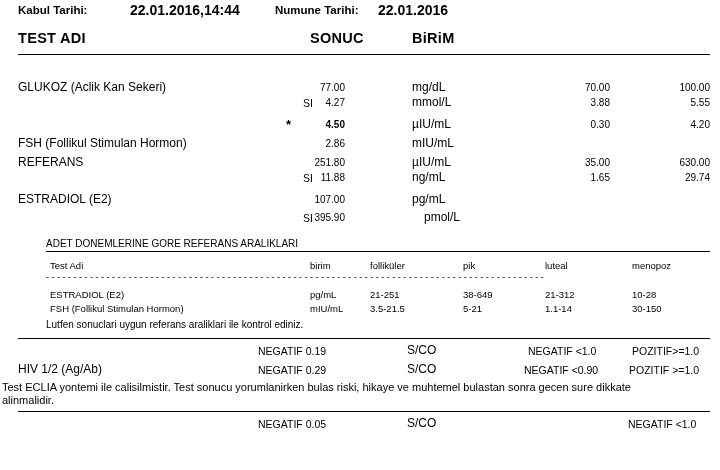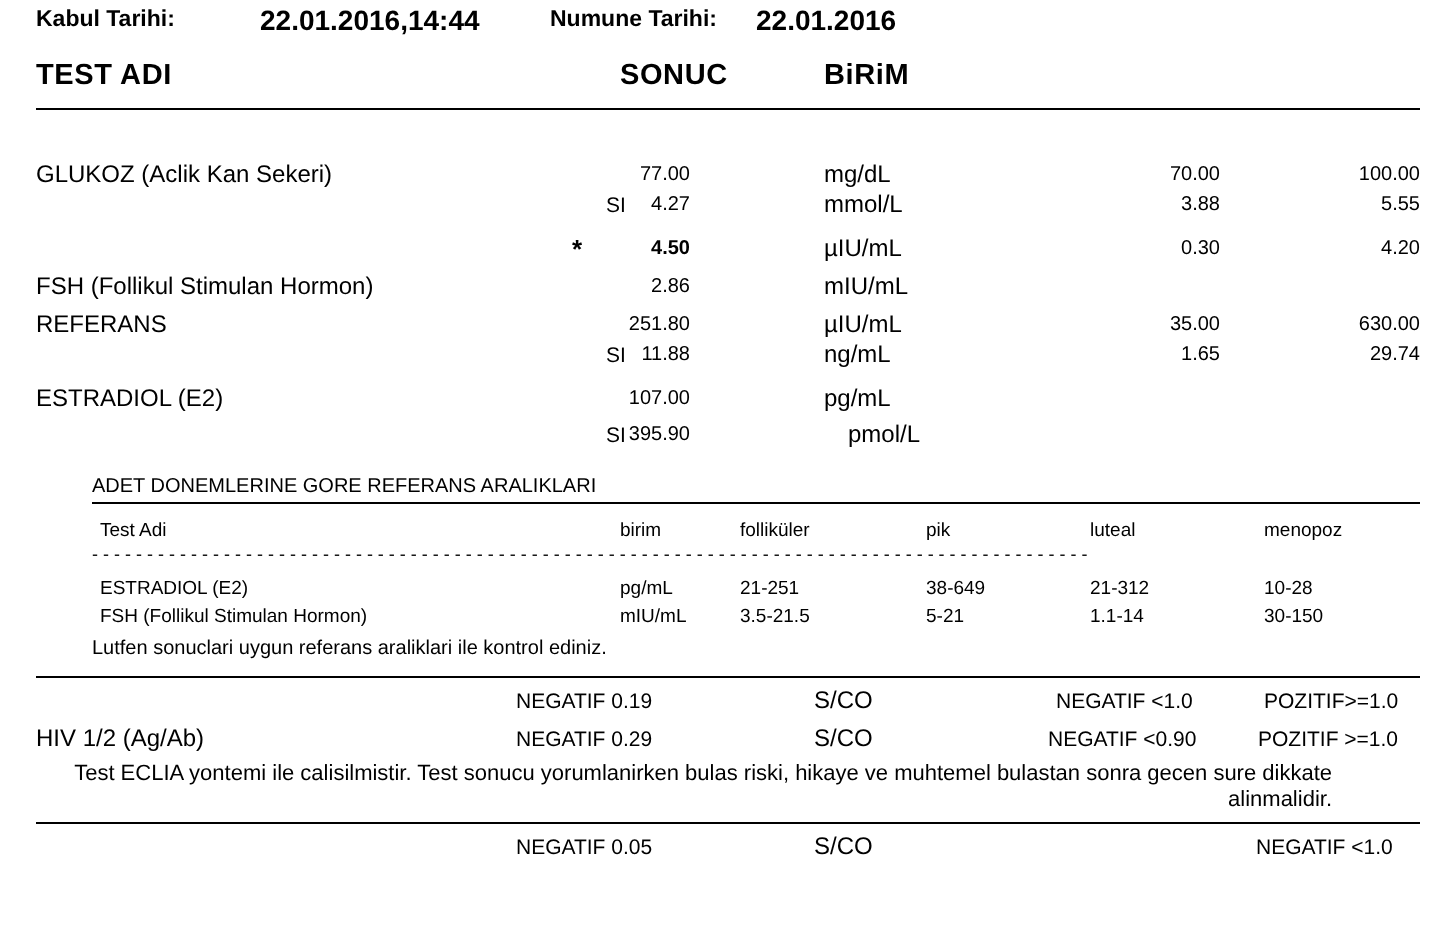--- a/index.html
+++ b/index.html
@@ -186,21 +186,21 @@
   <div class="t unit" style="left:407px; top:344px;">S/CO</div>
   <div class="t small-res" style="left:528px; top:345px;">NEGATIF &lt;1.0</div>
   <div class="t small-res" style="left:632px; top:345px;">POZITIF&gt;=1.0</div>
 
   <div class="t testname" style="left:18px; top:363px;">HIV 1/2 (Ag/Ab)</div>
   <div class="t small-res" style="left:258px; top:364px;">NEGATIF 0.29</div>
   <div class="t unit" style="left:407px; top:363px;">S/CO</div>
   <div class="t small-res" style="left:524px; top:364px;">NEGATIF &lt;0.90</div>
   <div class="t small-res" style="left:629px; top:364px;">POZITIF &gt;=1.0</div>
 
-  <div class="t footnote" style="left:26px; top:381px; white-space:normal;text-align:right;">Test ECLIA yontemi ile calisilmistir. Test sonucu yorumlanirken bulas riski, hikaye ve muhtemel bulastan sonra gecen sure dikkate alinmalidir.</div>
+  <div class="t footnote" style="left:2px; top:381px; white-space:normal;">Test ECLIA yontemi ile calisilmistir. Test sonucu yorumlanirken bulas riski, hikaye ve muhtemel bulastan sonra gecen sure dikkate alinmalidir.</div>
 
   <div class="rule" style="left:18px; top:411px; width:692px;"></div>
 
   <div class="t small-res" style="left:258px; top:418px;">NEGATIF 0.05</div>
   <div class="t unit" style="left:407px; top:417px;">S/CO</div>
   <div class="t small-res" style="left:628px; top:418px;">NEGATIF &lt;1.0</div>
 
 </div>
 
 </body></html>

